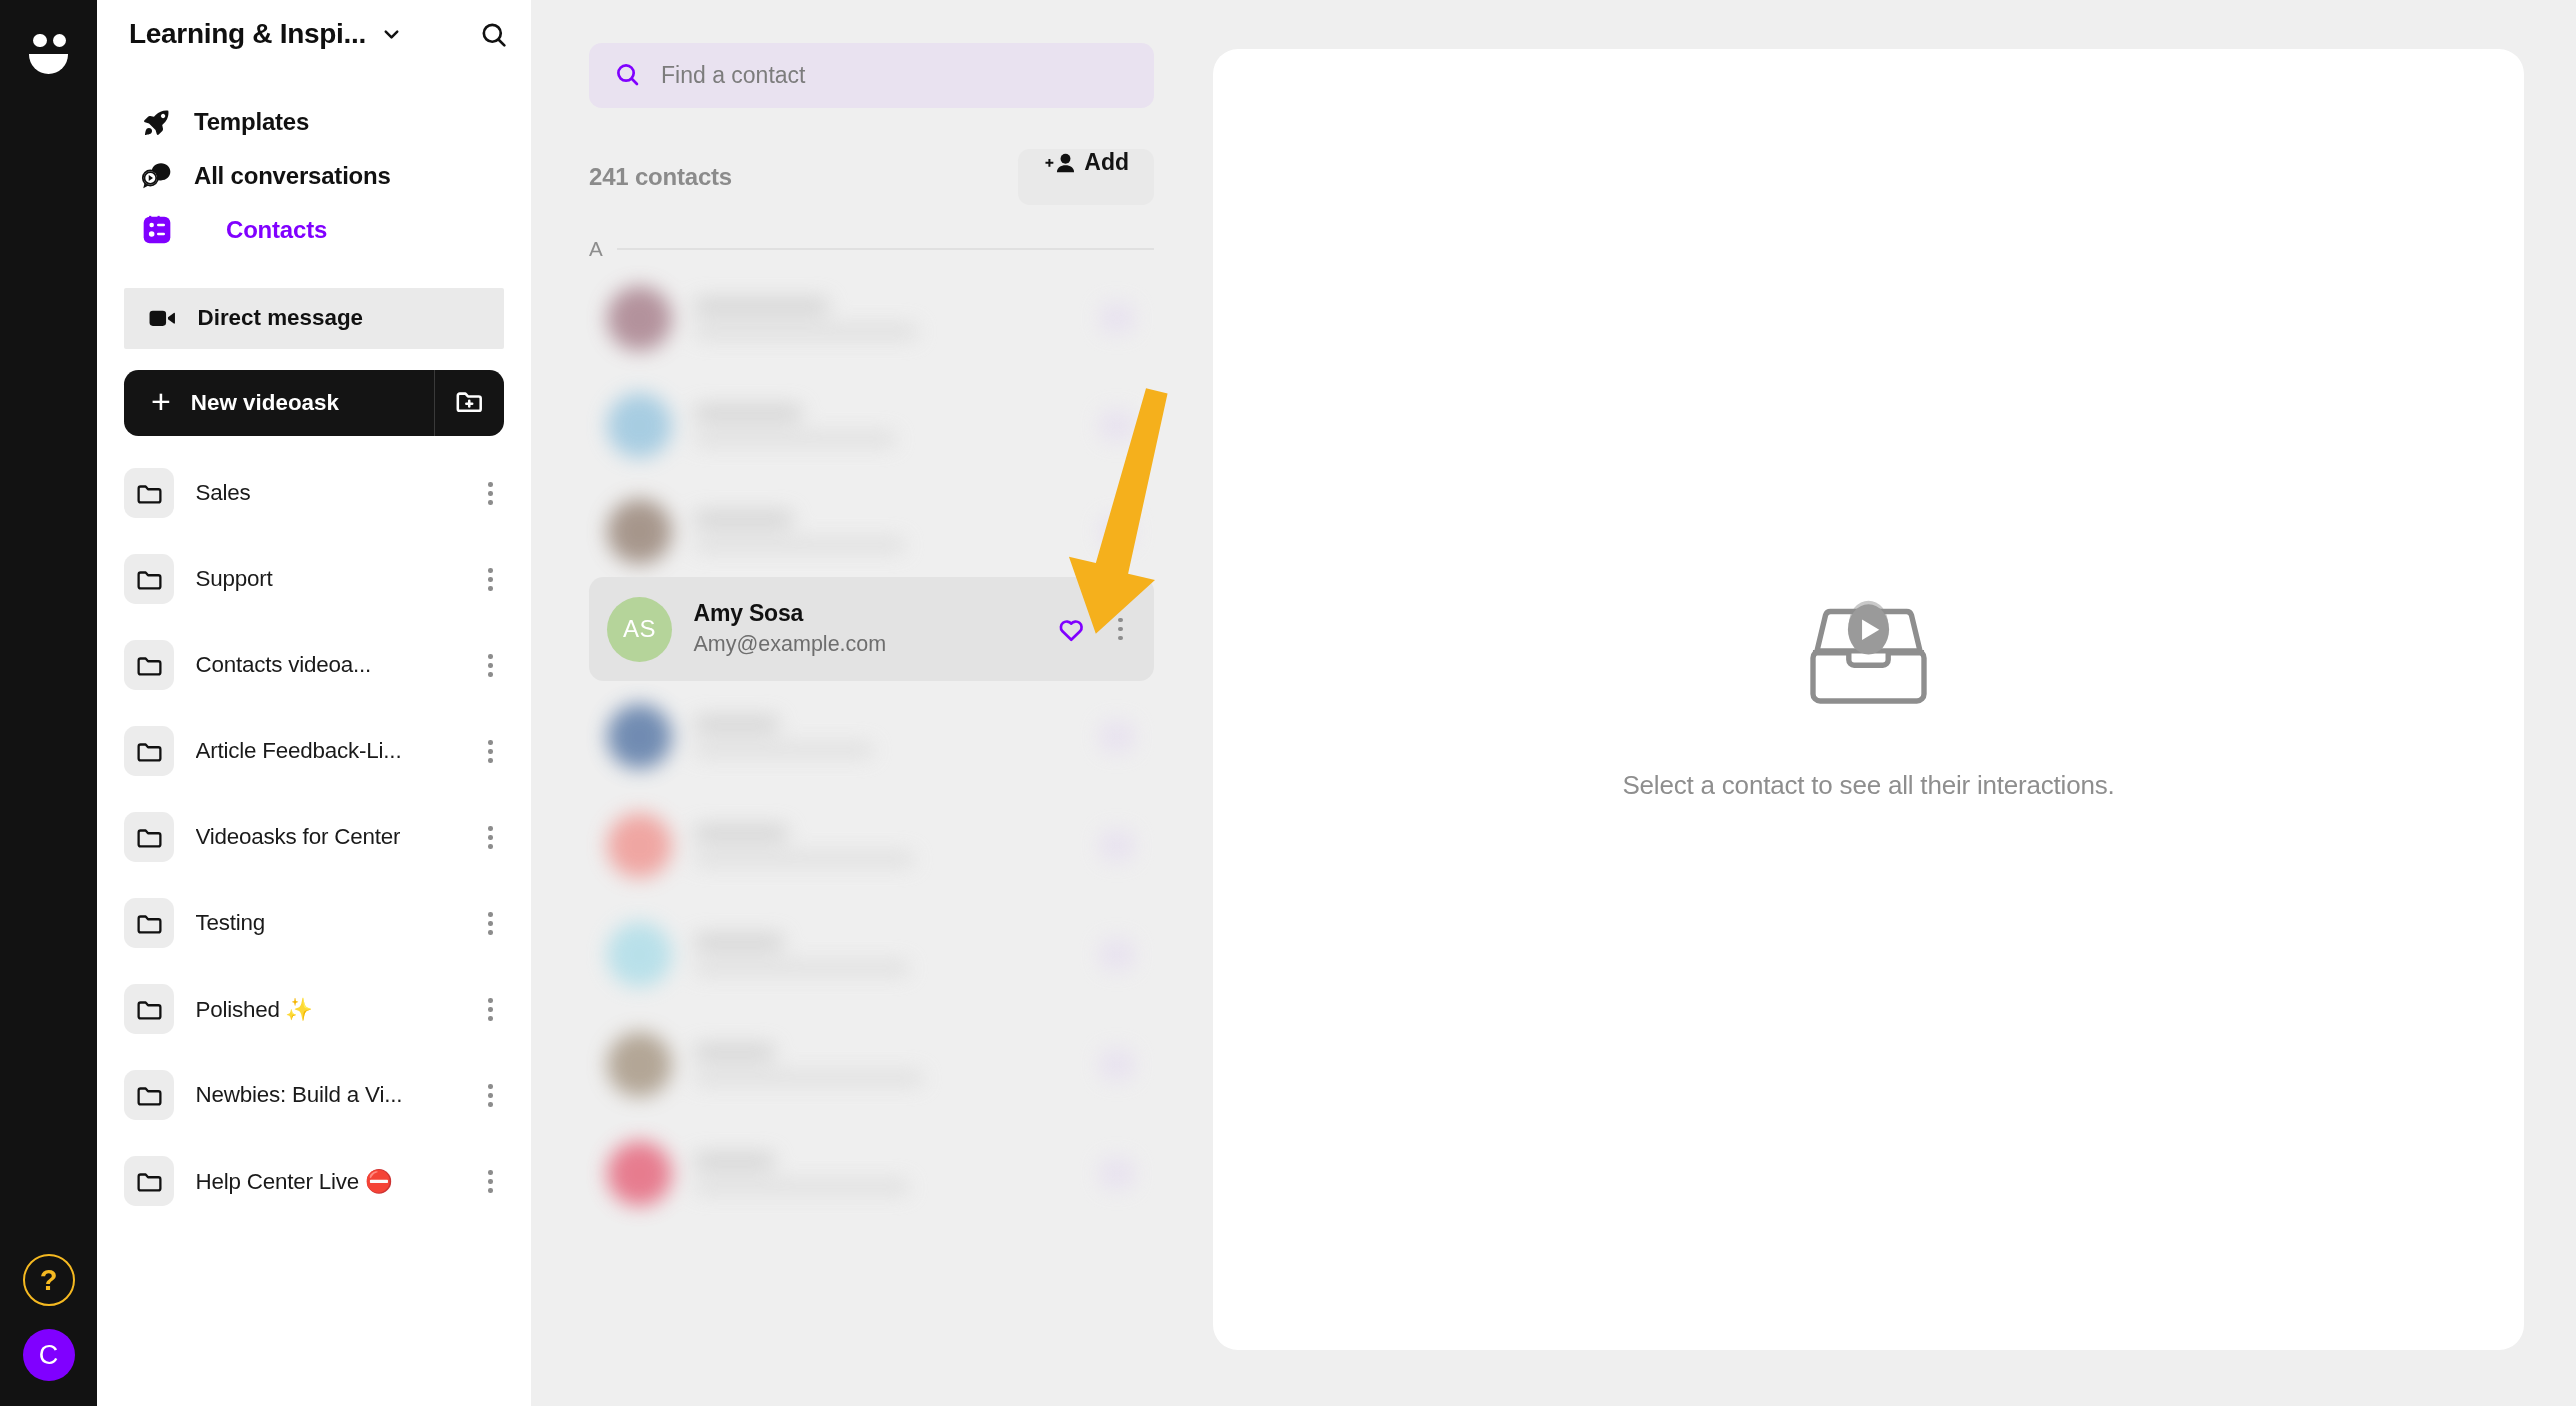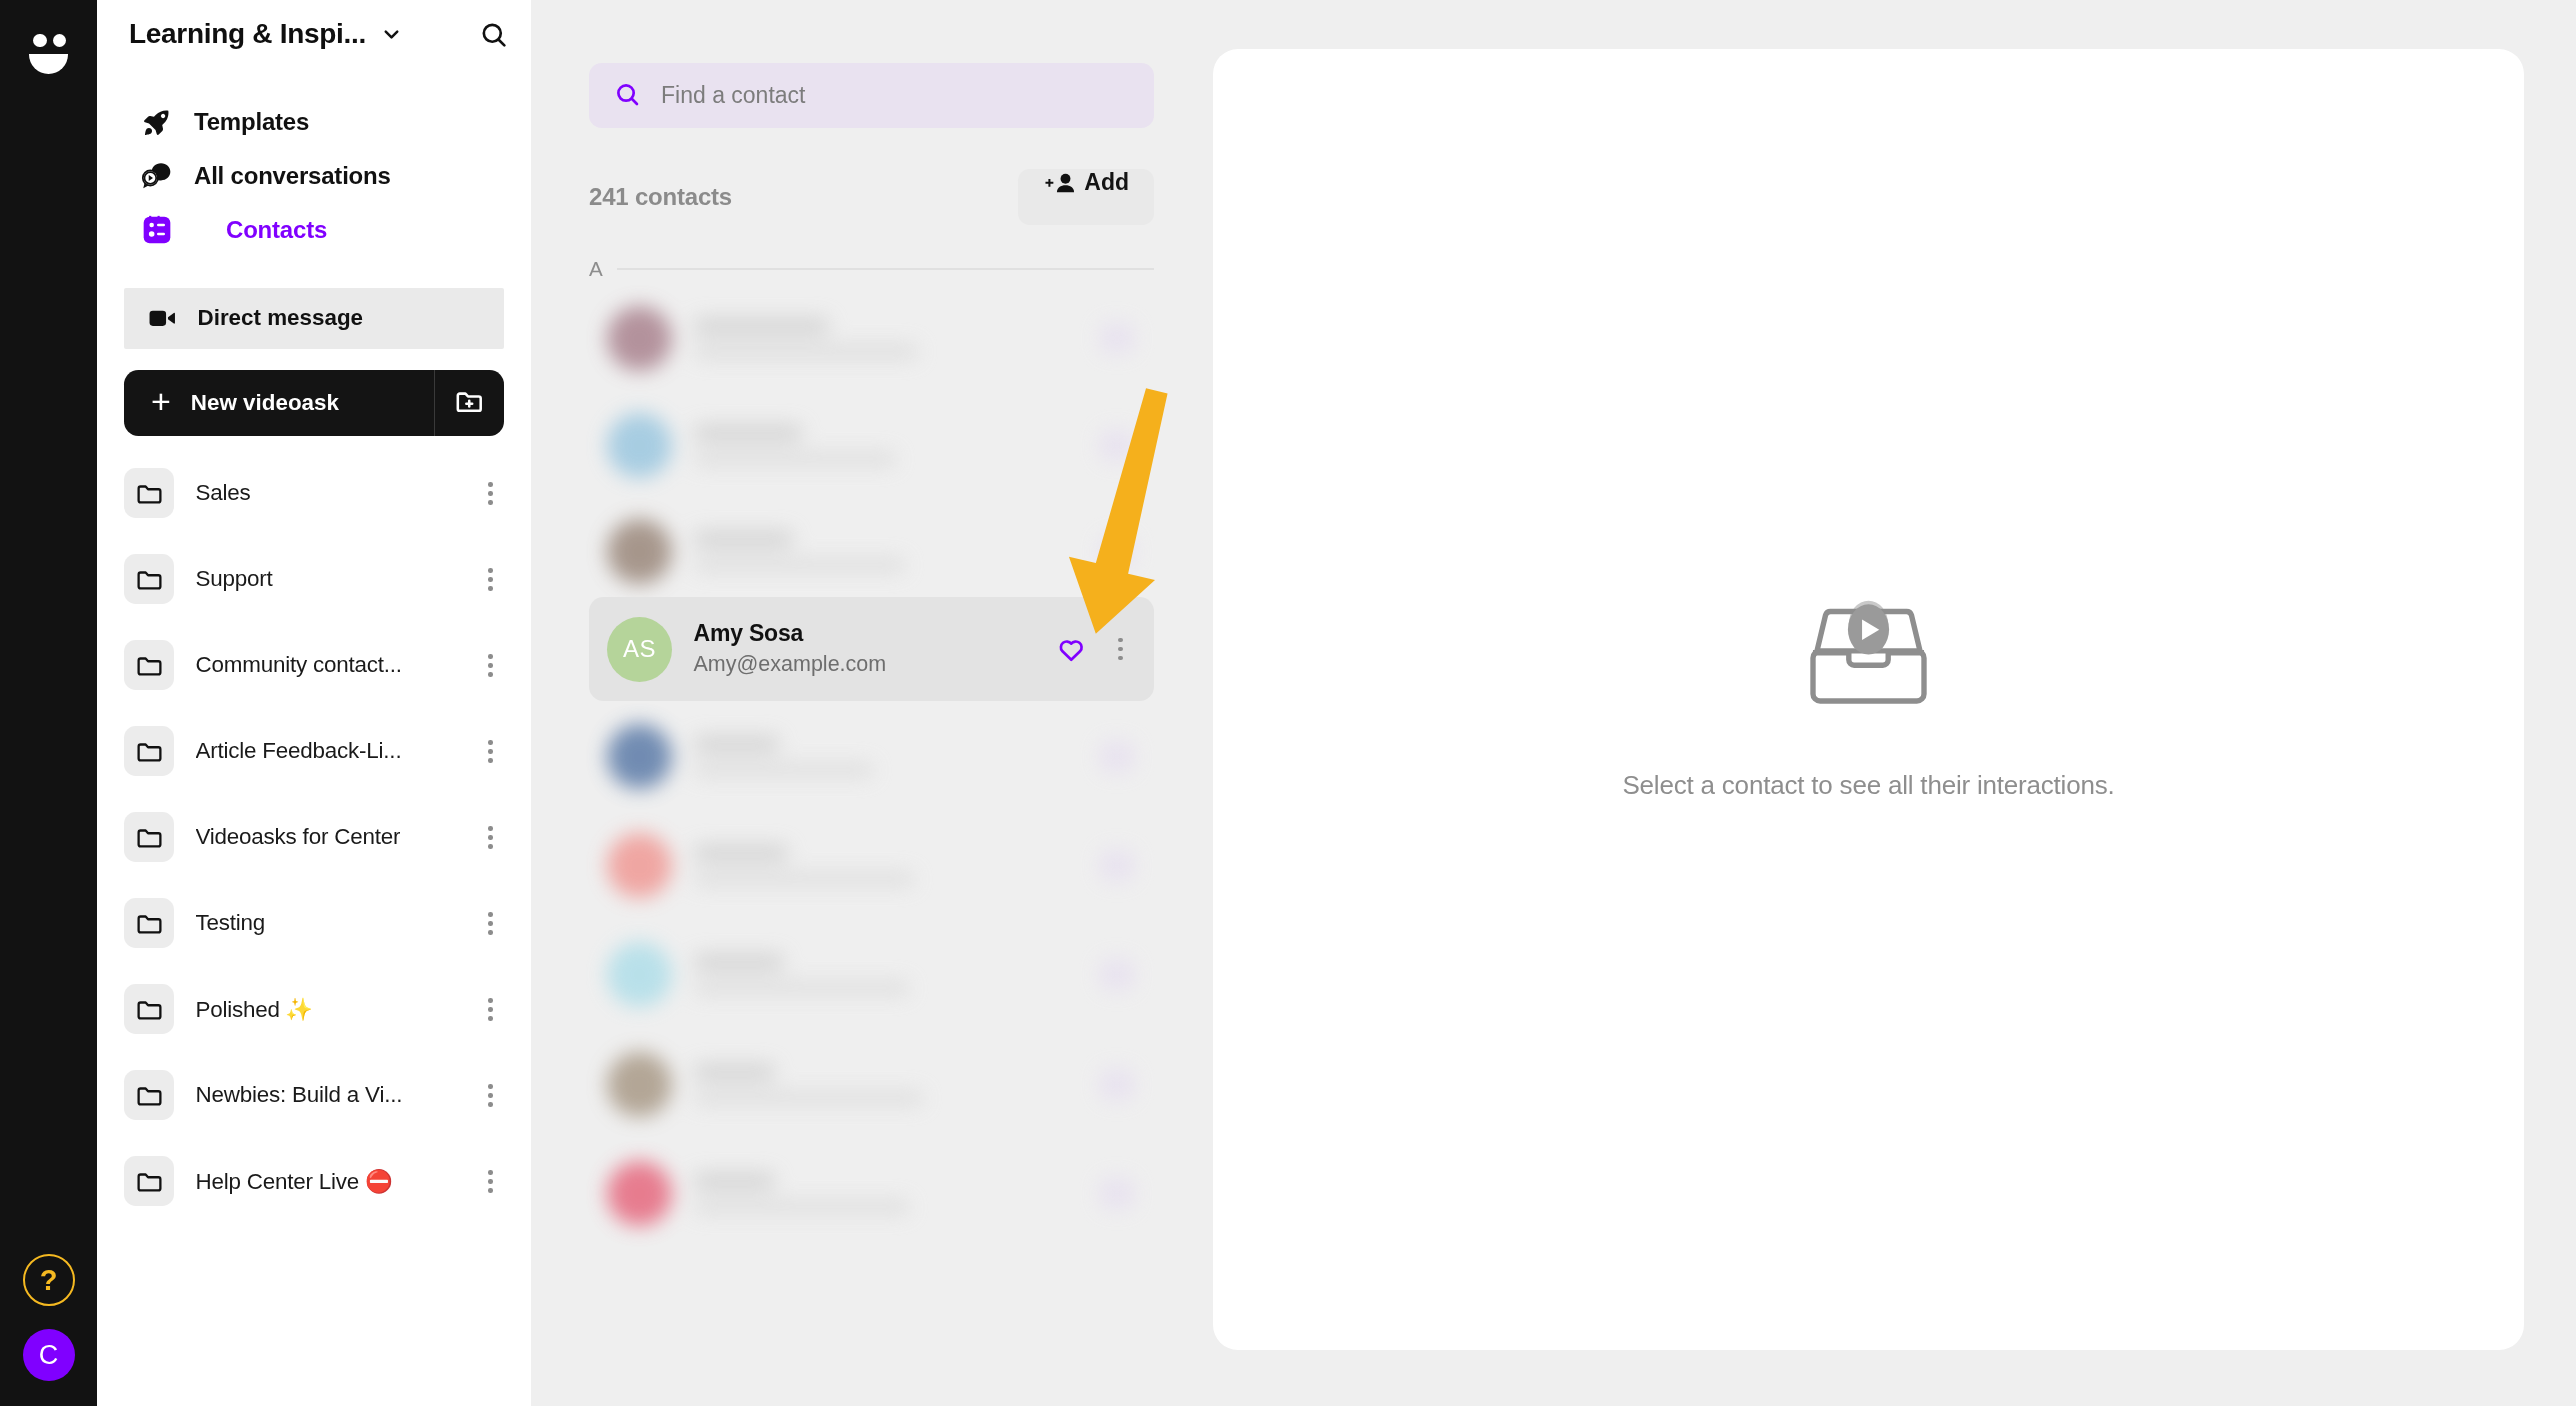--- a/index.html
+++ b/index.html
@@ -97,21 +97,21 @@
     white-space: nowrap; overflow: hidden; text-overflow: ellipsis; max-width: 249px;
   }
   .kebab {
     margin-left: auto; width: 27px; height: 36px; cursor: pointer;
     display:flex; flex-direction:column; align-items:center; justify-content:center; gap:4.5px;
   }
   .kebab i { width: 4.5px; height: 4.5px; border-radius: 50%; background: #8c8c8c; display:block; }
 
   
   .contacts-col {
-    position: absolute; left: 531px; top: 0; width: 682px; height: 1154px; margin-top: 20px;
+    position: absolute; left: 531px; top: 0; width: 682px; height: 1154px;
   }
   .find-box {
     position: absolute; left: 58px; top: 43px; width: 565px; height: 65px;
     background: #e9e2f0; border-radius: 12.6px;
     display: flex; align-items: center; padding-left: 25px; gap: 20px; cursor: text;
   }
   .find-input {
     border: none; outline: none; background: transparent;
     font-family: "Liberation Sans", sans-serif; font-size: 23px; color: #262626; width: 431px;
   }
@@ -304,21 +304,21 @@
             <i></i>
           </span>
       </div>
 
       <div class="folder-row">
         <span class="folder-ico">
             <svg width="29" height="29" viewBox="0 0 24 24" fill="none" stroke="#111" stroke-width="1.9" stroke-linejoin="round">
               <path d="M3 7.8A1.6 1.6 0 0 1 4.6 6.2h4.2l2 2.3h8.6A1.6 1.6 0 0 1 21 10.1v7.7a1.6 1.6 0 0 1-1.6 1.6H4.6A1.6 1.6 0 0 1 3 17.8z"></path>
             </svg>
           </span>
-        <span class="folder-name">Community contact...</span>
+        <span class="folder-name">Contacts videoa...</span>
         <span class="kebab">
             <i></i>
             <i></i>
             <i></i>
           </span>
       </div>
 
       <div class="folder-row">
         <span class="folder-ico">
             <svg width="29" height="29" viewBox="0 0 24 24" fill="none" stroke="#111" stroke-width="1.9" stroke-linejoin="round">

